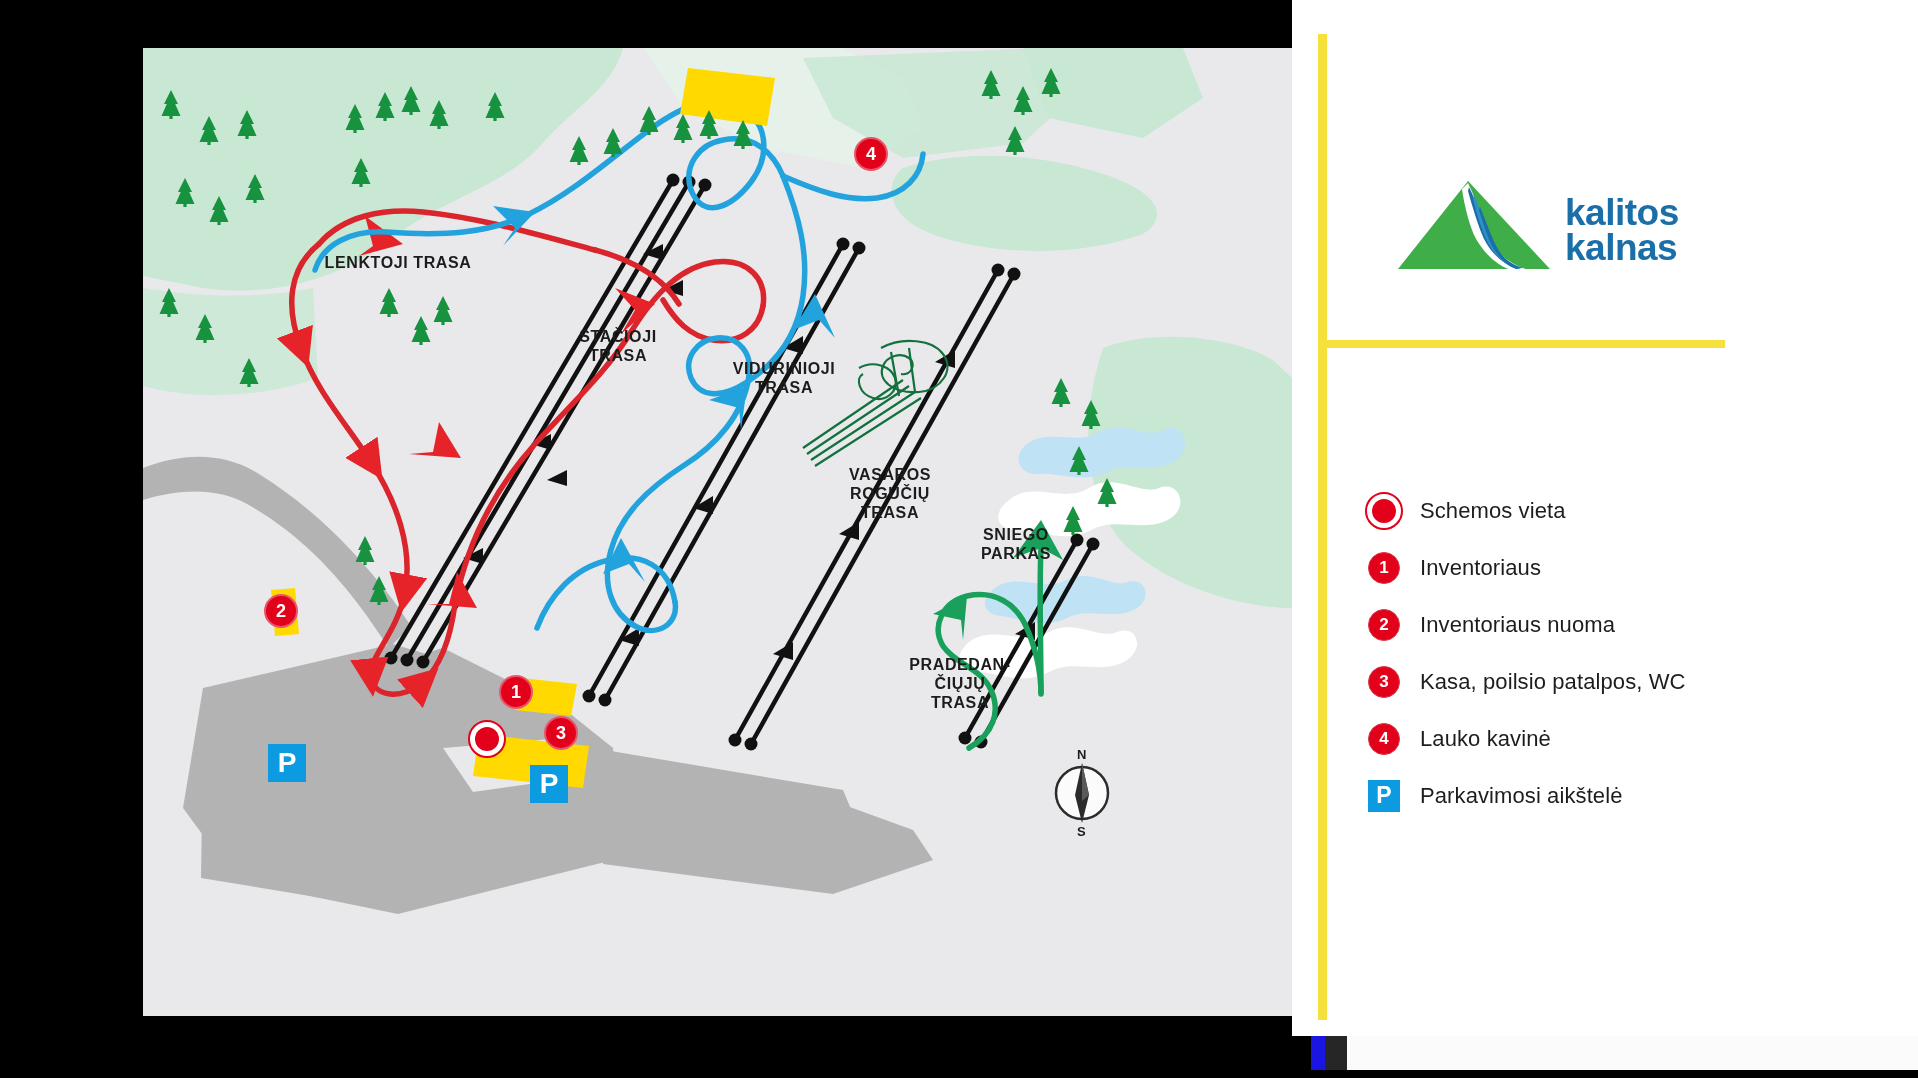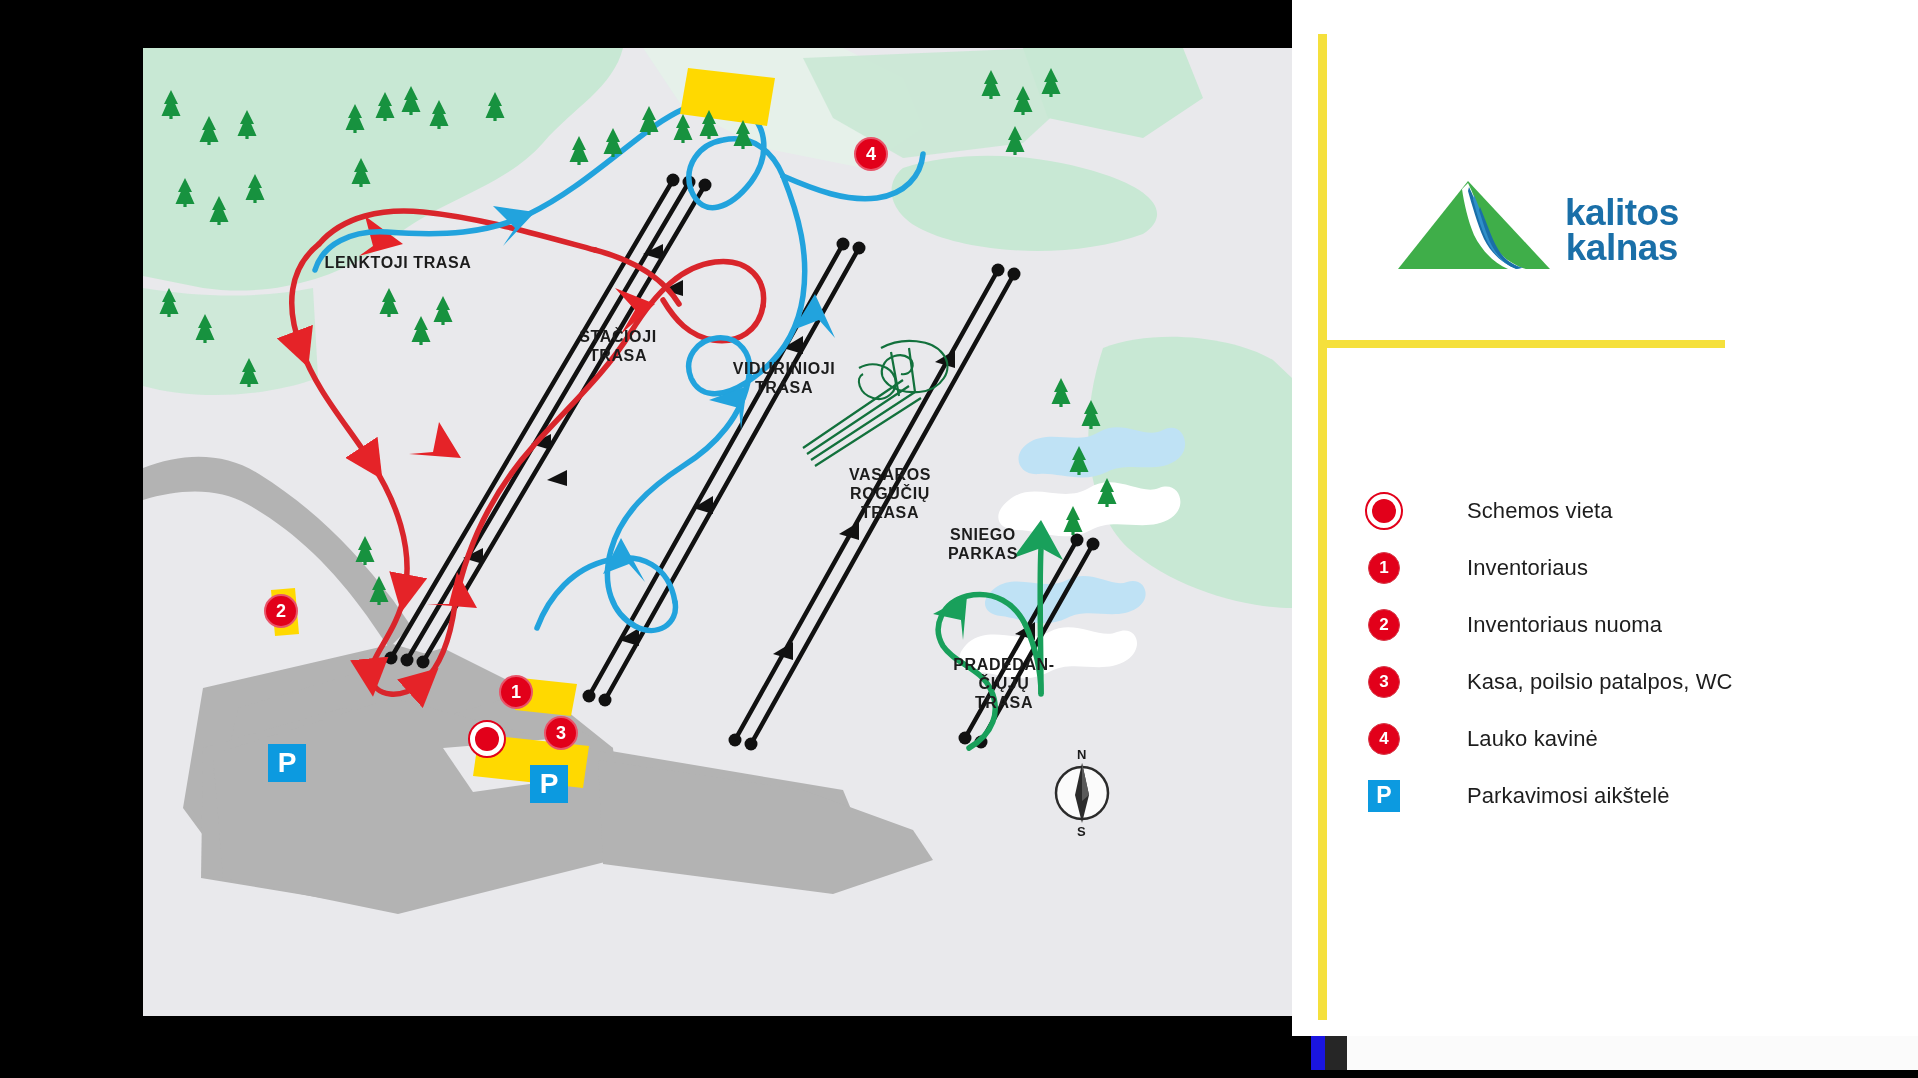--- a/index.html
+++ b/index.html
@@ -27,21 +27,21 @@
     position: absolute; left: 1318px; top: 34px;
     width: 9px; height: 986px; background: #f5e03c;
   }
   .divider-h {
     position: absolute; left: 1318px; top: 340px;
     width: 407px; height: 8px; background: #f5e03c;
   }
 
   .logo-wrap {
     position: absolute; left: 1390px; top: 165px;
-    width: 330px; height: 140px; text-align: center;
+    width: 330px; height: 140px;
   }
   .logo-mark { position: absolute; left: 0; top: 8px; width: 165px; height: 110px; }
   .logo-text {
     position: absolute; left: 175px; top: 30px;
     font-weight: bold; font-size: 37px; line-height: 0.95;
     color: #1a6fa8; letter-spacing: -0.5px;
   }
   .logo-text span { display: block; }
 
   
@@ -49,21 +49,21 @@
   .legend-row {
     display: flex; align-items: center;
     height: 57px;
   }
   .legend-icon {
     width: 72px; flex: 0 0 72px;
     display: flex; align-items: center; justify-content: center;
   }
   .legend-label {
     font-size: 22px; color: #1d1d1d; font-weight: 500;
-    letter-spacing: 0.1px; white-space: nowrap; margin-left: 47px;
+    letter-spacing: 0.1px; white-space: nowrap;
   }
 
   .ico-circle-ring {
     position: relative; width: 38px; height: 38px; border-radius: 50%;
     border: 2px solid #e2001a; background: #fff;
     display: flex; align-items: center; justify-content: center;
   }
   .ico-circle-ring::after {
     content: ""; width: 24px; height: 24px; border-radius: 50%; background: #e2001a;
   }
@@ -362,23 +362,23 @@
     </svg>
 
     <div class="maplbl" style="left:150px; top:206px; width:210px;">LENKTOJI TRASA</div>
     <div class="maplbl" style="left:400px; top:280px; width:150px;">STAČIOJI
 TRASA</div>
     <div class="maplbl" style="left:552px; top:296px; width:178px;margin-top:16px;">VIDURINIOJI
 TRASA</div>
     <div class="maplbl" style="left:667px; top:418px; width:160px;">VASAROS
 ROGUČIŲ
 TRASA</div>
-    <div class="maplbl" style="left:767px; top:478px; width:146px;">SNIEGO
+    <div class="maplbl" style="left:800px; top:478px; width:146px;">SNIEGO
 PARKAS</div>
-    <div class="maplbl" style="left:772px; top:608px; width:178px;">PRADEDAN-
+    <div class="maplbl" style="left:728px; top:608px; width:178px;">PRADEDAN-
 ČIŲJŲ
 TRASA</div>
 
     <div class="map-marker" style="left:711px; top:89px;">4</div>
     <div class="map-marker" style="left:121px; top:546px;">2</div>
     <div class="map-marker" style="left:356px; top:627px;">1</div>
     <div class="map-marker" style="left:401px; top:668px;">3</div>
     <div class="map-youarehere" style="left:325px; top:672px;"></div>
 
     <div class="map-p-sign" style="left:125px; top:696px;">P</div>

